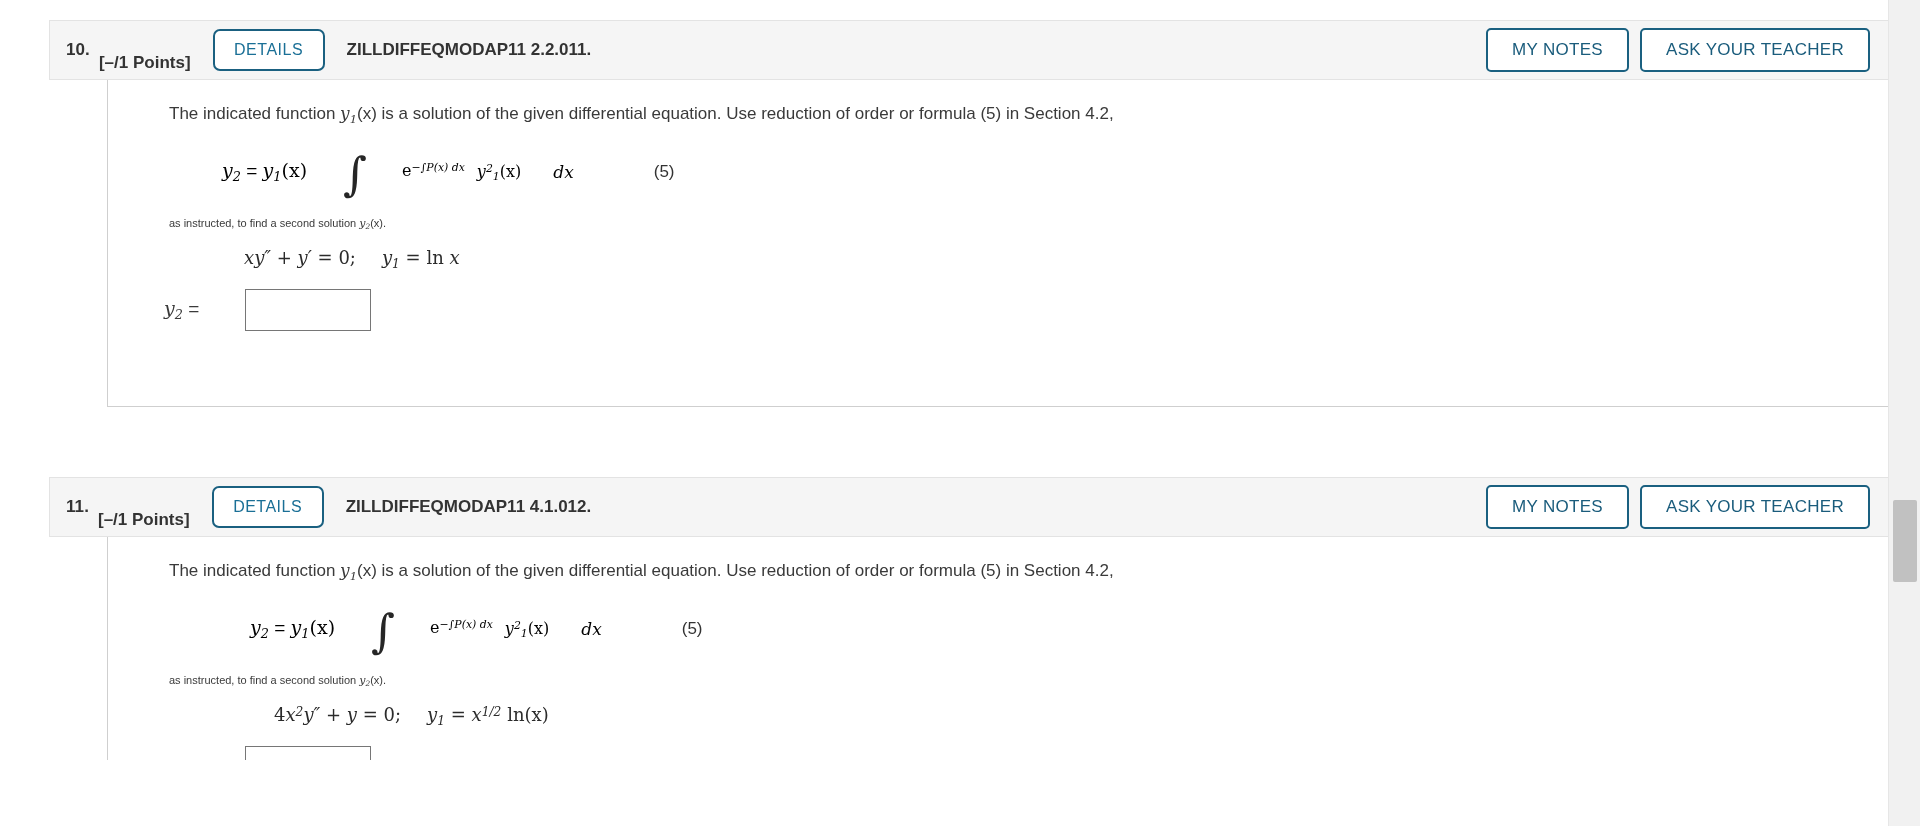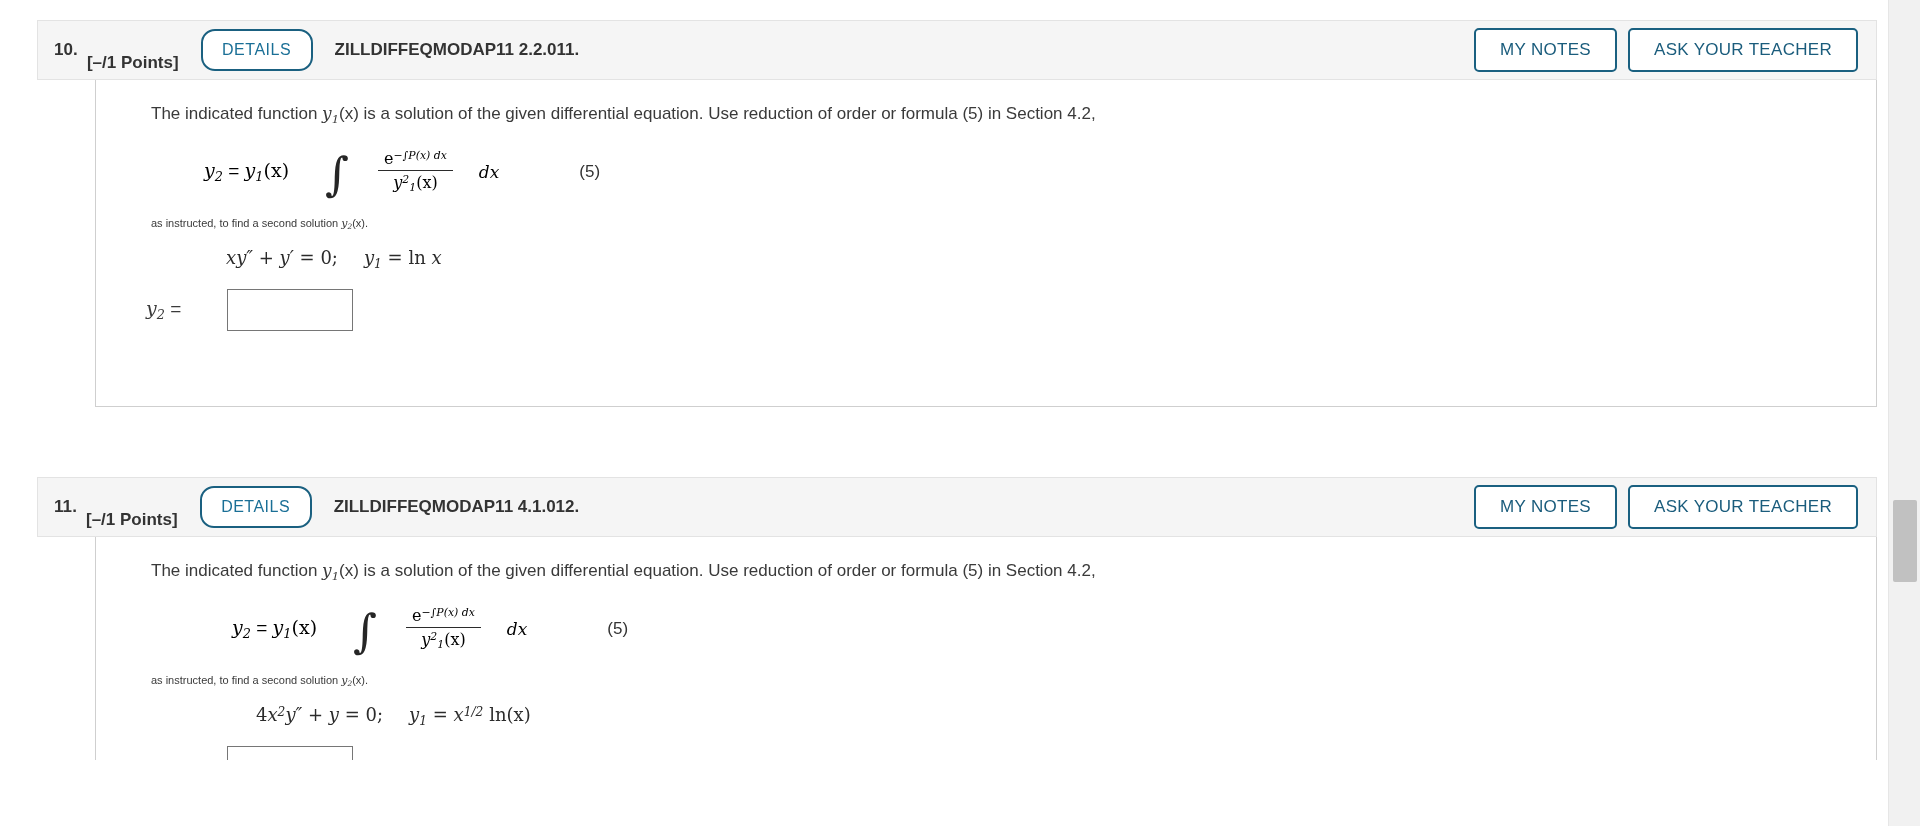--- a/index.html
+++ b/index.html
@@ -14,21 +14,21 @@
   #page {
     position: relative;
     width: 1920px;
     height: 826px;
     background: #ffffff;
   }
 
   
   .content-col {
     position: absolute;
-    left: 0; top: 0;
+    left: 12px; top: 0;
     width: 1888px;
     height: 760px;
     overflow: hidden;
   }
 
   
   .scrollbar-track {
     position: absolute;
     right: 0; top: 0;
     width: 32px;
@@ -76,21 +76,21 @@
     margin-top: 26px;
   }
 
   .details-btn {
     margin-left: 22px;
     height: 42px;
     min-width: 112px;
     padding: 0 18px;
     background: #ffffff;
     border: 2px solid #1a6080;
-    border-radius: 14px;
+    border-radius: 7px;
     color: #1a6f96;
     font-size: 16px;
     font-family: "Liberation Sans", sans-serif;
     letter-spacing: 0.5px;
     cursor: pointer;
     display: flex;
     align-items: center;
     justify-content: center;
   }
 
@@ -121,21 +121,21 @@
   }
   .hdr-btn + .hdr-btn { margin-left: 11px; }
 
   .q-body {
     margin-left: 58px;
     width: 1782px;
     border-left: 1px solid #cfcfcf;
     border-right: 1px solid #cfcfcf;
     border-bottom: 1px solid #cfcfcf;
     background: #ffffff;
-    padding: 22px 0 0 0;
+    padding: 22px 0 0 6px;
     position: relative;
   }
 
   .prompt {
     font-size: 17px;
     color: #3a3a3a;
     padding-left: 55px;
     line-height: 1.3;
     white-space: nowrap;
   }
@@ -166,21 +166,21 @@
     font-size: 46px;
     line-height: 0;
     margin: 0 4px 0 12px;
     font-style: italic;
     color: #262626;
     position: relative;
     top: 2px;
   }
   .frac {
     display: inline-flex;
-    flex-direction: column;
+    flex-direction: row;
     align-items: center;
     vertical-align: middle;
     margin: 0 1px;
   }
   .frac .num {
     font-size: 16px;
     padding: 0 6px 2px 6px;
     white-space: nowrap;
   }
   .frac .bar {

